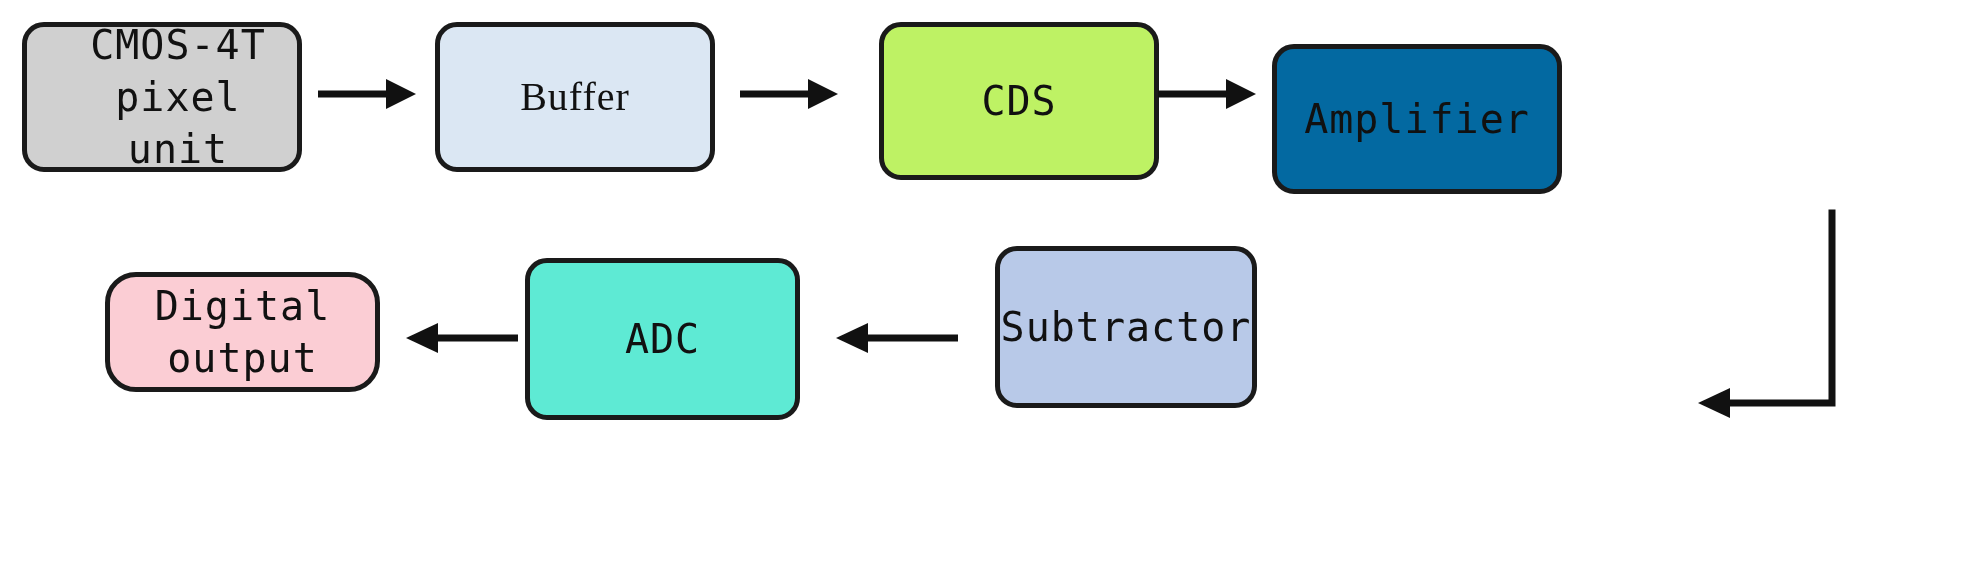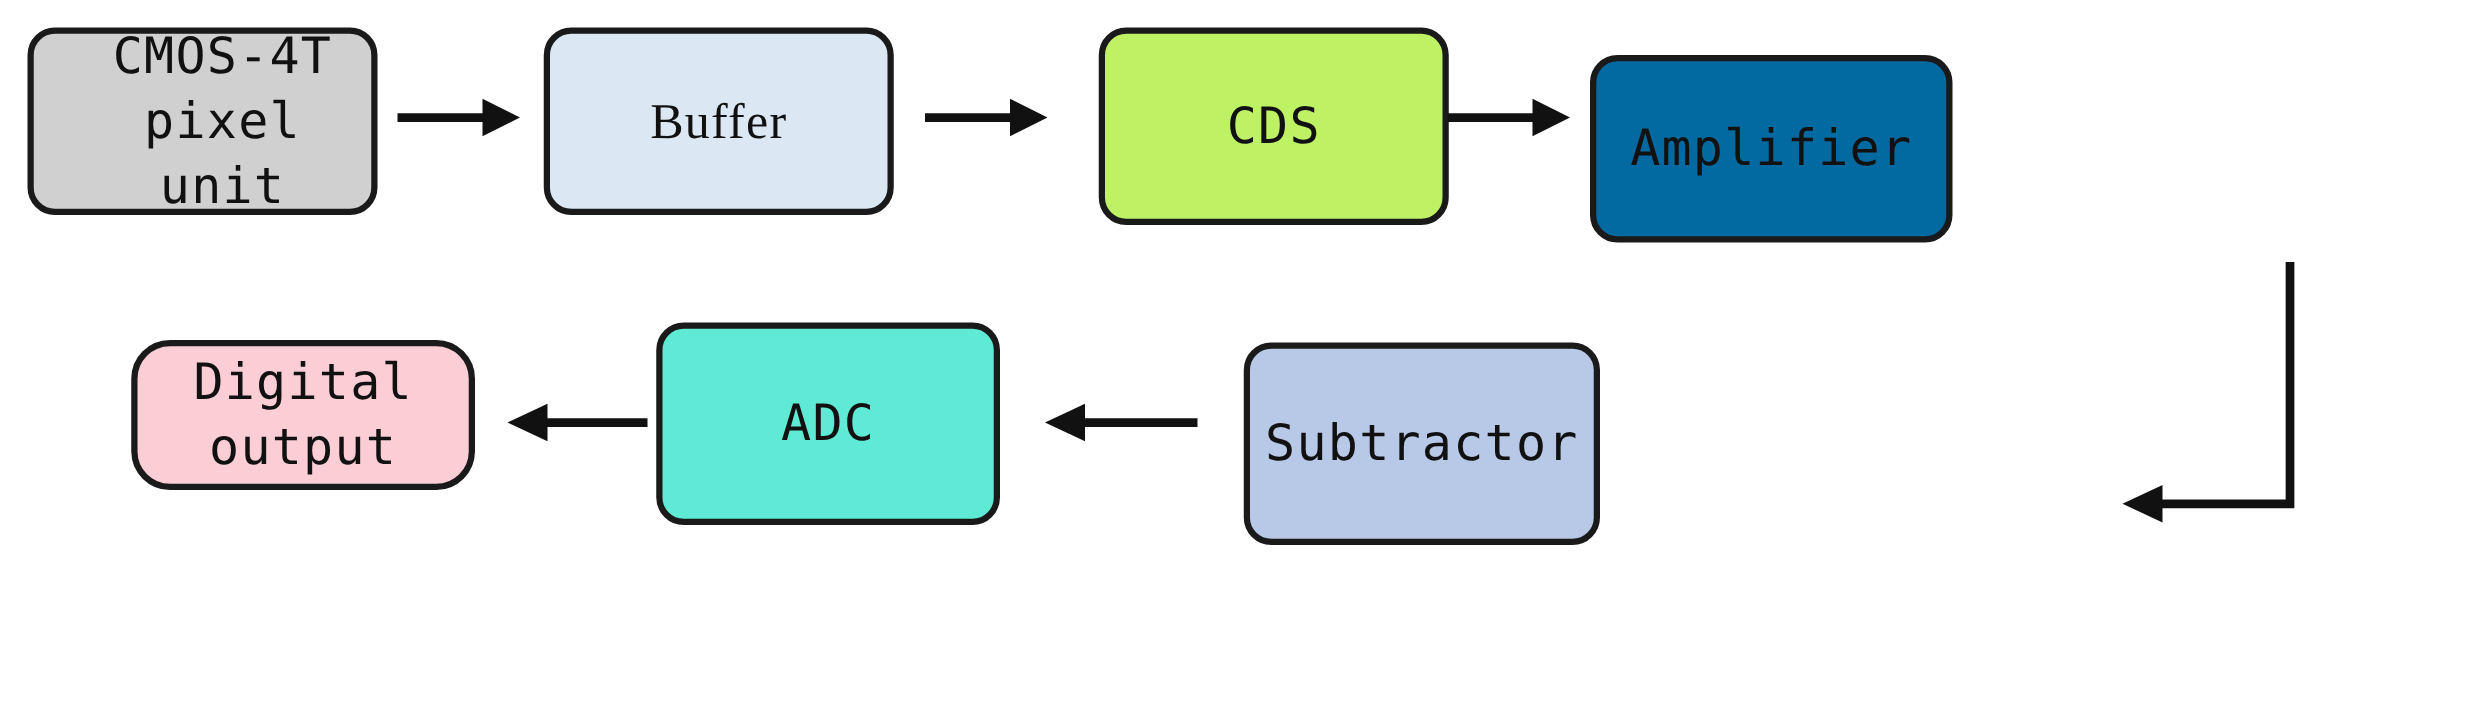--- a/index.html
+++ b/index.html
@@ -38,21 +38,21 @@
 
   <div class="node" id="node-cmos" style="left: 22px; top: 22px; width: 280px; height: 150px; background: rgb(208, 208, 208); border-color: rgb(26, 26, 26); padding-left: 32px;">CMOS-4T
 pixel unit</div>
 
   <div class="node" id="node-buffer" style="left: 435px; top: 22px; width: 280px; height: 150px; background: rgb(219, 231, 243); border-color: rgb(26, 26, 26); font-family: Liberation Serif, serif;">Buffer</div>
 
   <div class="node" id="node-cds" style="left: 879px; top: 22px; width: 280px; height: 158px; background: #bef264; border-color: rgb(26, 26, 26);">CDS</div>
 
   <div class="node" id="node-amplifier" style="left: 1272px; top: 22px; width: 290px; height: 150px; background: #0369a1; border-color: rgb(26, 26, 26); margin-top: 22px;">Amplifier</div>
 
-  <div class="node" id="node-subtractor" style="left: 995px; top: 274px; width: 285px; height: 162px; background: rgb(184, 201, 232); border-color: rgb(26, 26, 26);">Subtractor</div>
+  <div class="node" id="node-subtractor" style="left: 995px; top: 246px; width: 262px; height: 162px; background: rgb(184, 201, 232); border-color: rgb(26, 26, 26);">Subtractor</div>
 
   <div class="node" id="node-adc" style="left: 525px; top: 258px; width: 275px; height: 162px; background: #5eead4; border-color: rgb(26, 26, 26);">ADC</div>
 
   <div class="node" id="node-digital-output" style="left: 105px; top: 272px; width: 275px; height: 120px; background: rgb(251, 205, 212); border-color: rgb(26, 26, 26); border-radius: 31px;">Digital
 output</div>
 
   <div class="arrow" style="left:318px;top:74px;">
     <svg width="100" height="40" viewBox="0 0 100 40">
       <line x1="0" y1="20" x2="74" y2="20" stroke="#111111" stroke-width="7"></line>
       <polygon points="98,20 68,5 68,35" fill="#111111"></polygon>

